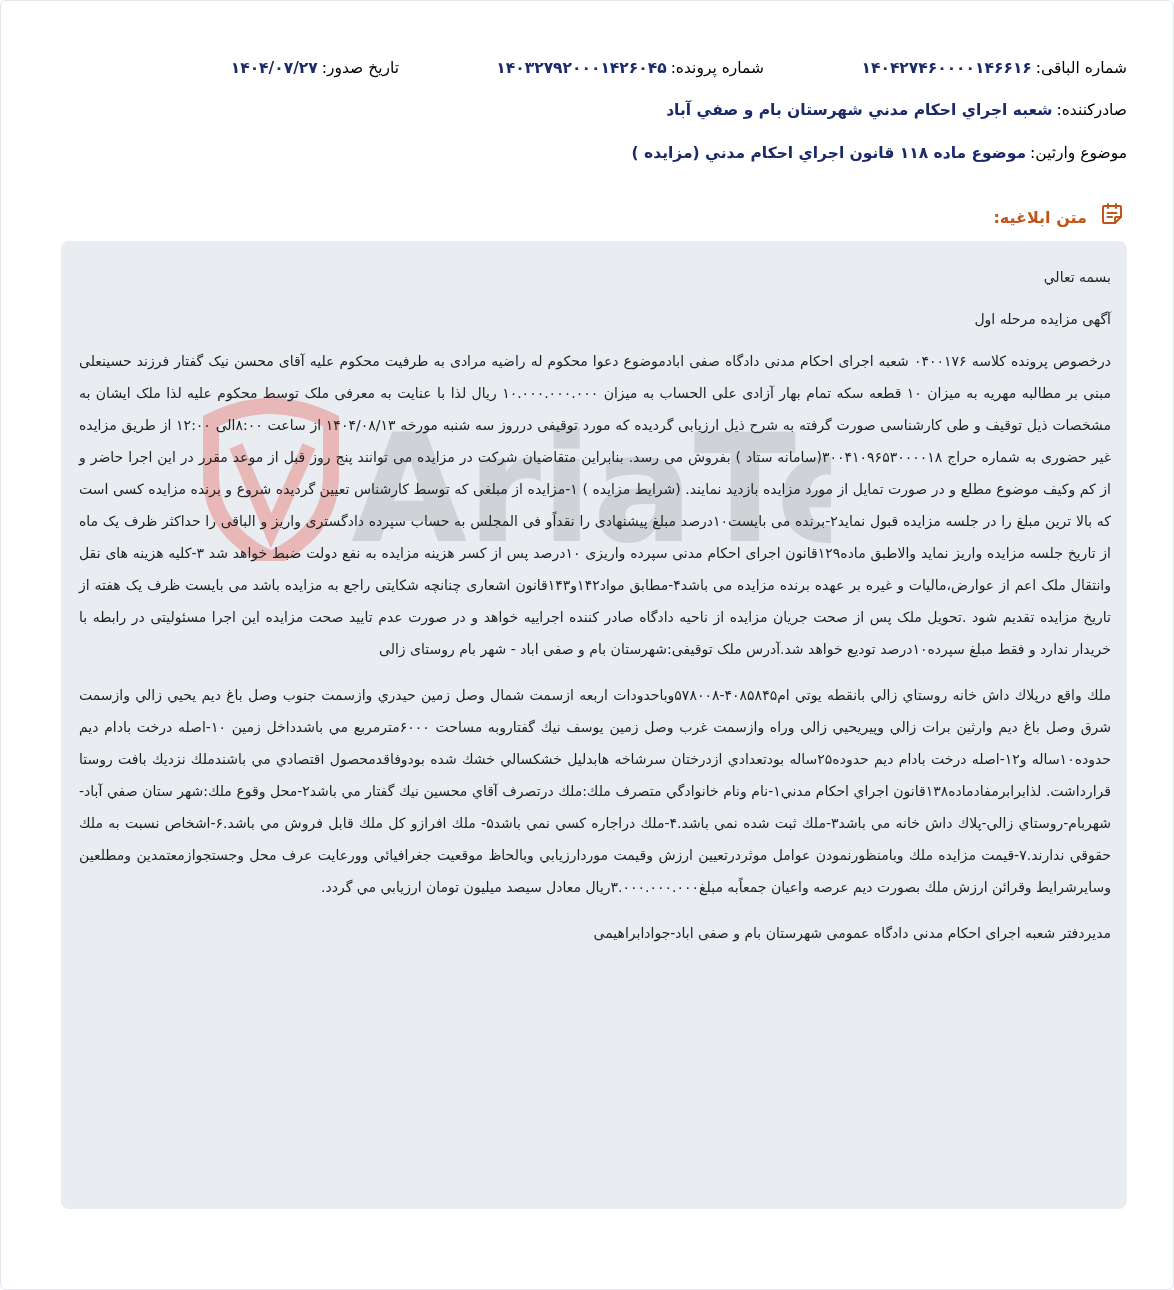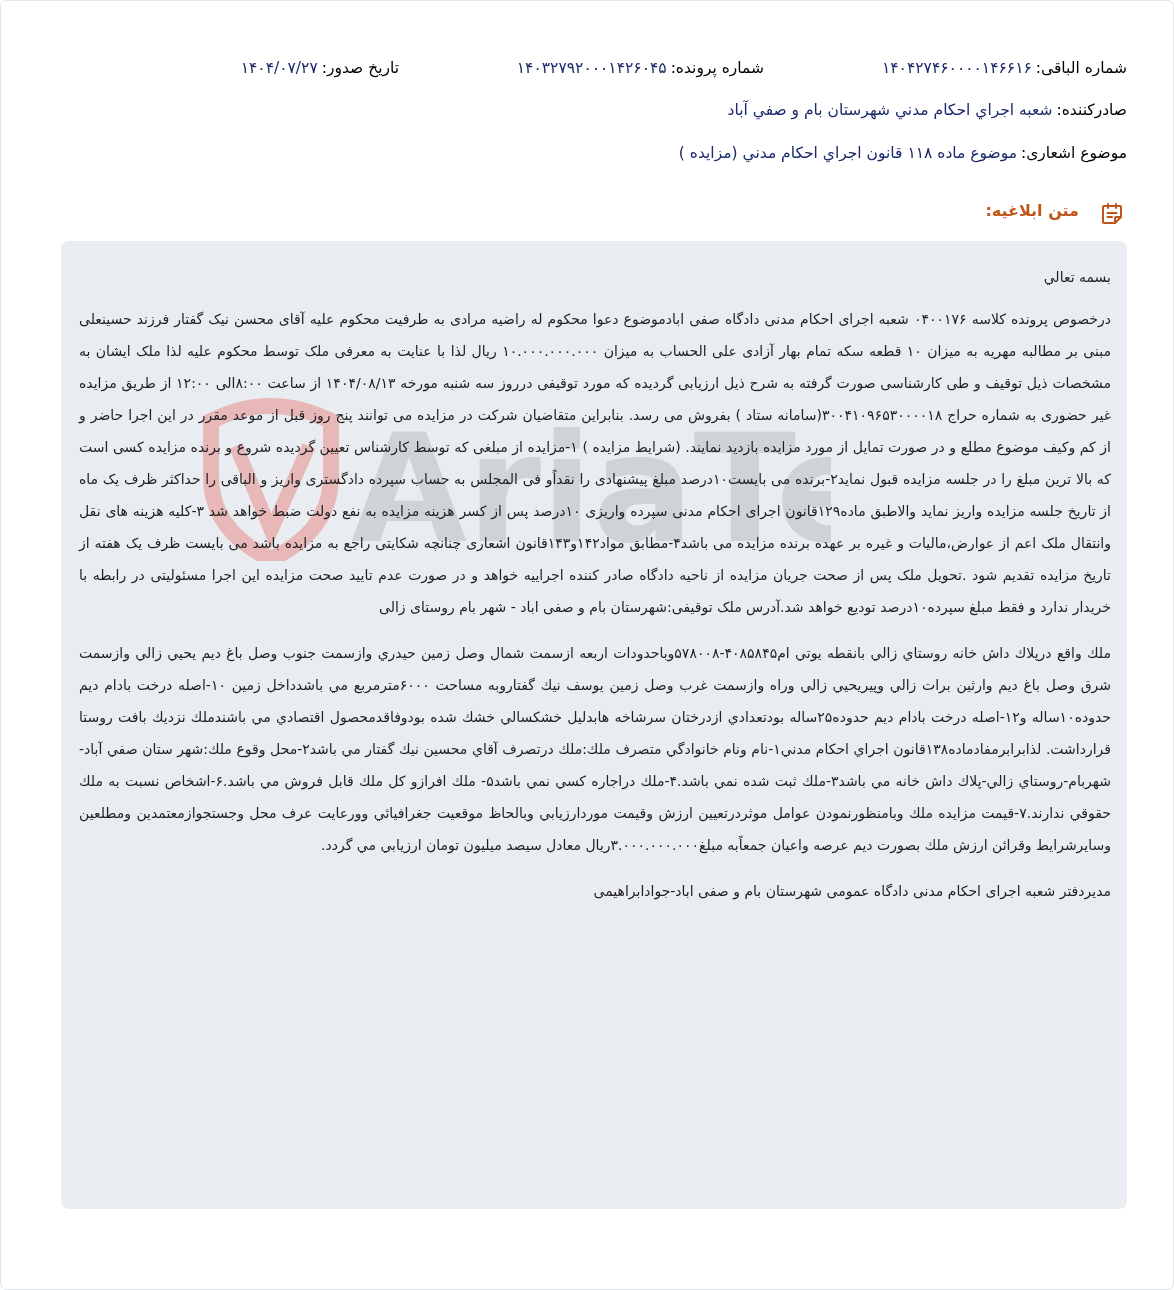--- a/index.html
+++ b/index.html
@@ -27,36 +27,36 @@
   .meta-row {
     position: absolute;
     right: 46px;
     display: flex;
     flex-direction: row;
     align-items: baseline;
     font-size: 15.5px;
     white-space: nowrap;
   }
   .meta-label { color: #000000; }
-  .meta-value { color: #1b2a6b; font-weight: normal; margin-right: 4px; }
+  .meta-value { color: #1b2a6b; font-weight: bold; margin-right: 4px; }
   .row1 { top: 58px; left: 0; right: 46px; }
   .row1 .cell { position: absolute; top: 0; display: flex; align-items: baseline; }
   .row1 .cell-1 { right: 0; }
   .row1 .cell-2 { right: 363px; }
   .row1 .cell-3 { right: 728px; }
   .row2 { top: 100px; }
   .row3 { top: 143px; }
 
   .section-title {
     position: absolute;
     top: 200px;
     right: 48px;
     display: flex;
-    align-items: flex-start;
-    gap: 20px;
+    align-items: flex-end;
+    gap: 12px;
     color: #c0561a;
     font-weight: bold;
     font-size: 16px;
   }
   .section-title svg { display: block; }
 
   .content-box {
     position: absolute;
     left: 60px;
     top: 240px;
@@ -108,21 +108,21 @@
       <span class="meta-value">۱۴۰۴/۰۷/۲۷</span>
     </div>
   </div>
 
   <div class="meta-row row2">
     <span class="meta-label">صادرکننده:</span>
     <span class="meta-value">شعبه اجراي احكام مدني شهرستان بام و صفي آباد</span>
   </div>
 
   <div class="meta-row row3">
-    <span class="meta-label">موضوع اشعاری:</span>
+    <span class="meta-label">موضوع وارثين:</span>
     <span class="meta-value">موضوع ماده ۱۱۸ قانون اجراي احكام مدني (مزايده )</span>
   </div>
 
   <div class="section-title">
     <span>
       <svg width="26" height="26" viewBox="0 0 26 26" fill="none" stroke="#c0561a" stroke-width="2" stroke-linecap="round" stroke-linejoin="round">
         <path d="M5 5h16a1 1 0 0 1 1 1v10l-6 6H5a1 1 0 0 1-1-1V6a1 1 0 0 1 1-1z"></path>
         <path d="M16 22v-5a1 1 0 0 1 1-1h5"></path>
         <line x1="9" y1="3" x2="9" y2="7"></line>
         <line x1="17" y1="3" x2="17" y2="7"></line>
@@ -136,17 +136,18 @@
   <div class="content-box">
 
     <svg class="watermark" viewBox="0 0 640 170">
 
       <path d="M20 30 Q80 0 140 30 L140 85 Q140 140 80 168 Q20 140 20 85 Z" fill="none" stroke="#e8b0b0" stroke-width="16"></path>
       <path d="M45 55 L80 140 L118 55" fill="none" stroke="#e8b0b0" stroke-width="14"></path>
       <text x="160" y="150" font-family="DejaVu Sans, sans-serif" font-size="150" font-weight="bold" fill="#c3c7cc" opacity="0.8" direction="ltr">AriaTender.net</text>
     </svg>
 
     <p class="para short">بسمه تعالي</p>
+    <p class="para short">آگهی مزایده مرحله اول</p>
     <p class="para">درخصوص پرونده کلاسه  ۰۴۰۰۱۷۶ شعبه اجرای احکام مدنی دادگاه صفی ابادموضوع دعوا محکوم له راضیه مرادی  به طرفیت  محکوم علیه آقای محسن نیک گفتار  فرزند حسینعلی مبنی بر مطالبه مهریه به میزان ۱۰ قطعه سکه تمام بهار آزادی علی الحساب  به میزان ۱۰.۰۰۰.۰۰۰.۰۰۰ ریال  لذا با عنایت به معرفی ملک توسط محکوم علیه  لذا ملک ایشان به مشخصات ذیل  توقیف و طی کارشناسی صورت گرفته به شرح ذیل ارزیابی گردیده که مورد توقیفی درروز  سه شنبه  مورخه ۱۴۰۴/۰۸/۱۳ از ساعت  ۸:۰۰الی ۱۲:۰۰ از طریق مزایده غیر حضوری به شماره حراج ۳۰۰۴۱۰۹۶۵۳۰۰۰۰۱۸(سامانه ستاد ) بفروش می رسد. بنابراین متقاضیان شرکت در مزایده می توانند پنج روز قبل از موعد مقرر در این اجرا حاضر و از کم وکیف موضوع مطلع و در صورت تمایل از مورد مزایده بازدید نمایند. (شرایط مزایده ) ۱-مزایده از مبلغی که توسط کارشناس تعیین گردیده شروع و برنده مزایده کسی است که بالا ترین مبلغ را در جلسه مزایده قبول نماید۲-برنده می بایست۱۰درصد مبلغ پیشنهادی را نقداًو فی المجلس به حساب سپرده دادگستری واریز و الباقی را حداکثر ظرف یک ماه از تاریخ جلسه مزایده واریز نماید والاطبق ماده۱۲۹قانون اجرای احکام مدنی سپرده واریزی ۱۰درصد پس از کسر هزینه مزایده به نفع دولت ضبط خواهد شد ۳-کلیه هزینه های نقل وانتقال ملک اعم از عوارض،مالیات و غیره بر عهده برنده مزایده می باشد۴-مطابق مواد۱۴۲و۱۴۳قانون اشعاری چنانچه شکایتی راجع به مزایده باشد می بایست ظرف یک هفته از تاریخ مزایده تقدیم شود .تحویل ملک پس از صحت جریان مزایده از ناحیه دادگاه صادر کننده اجراییه خواهد و در صورت عدم تایید صحت مزایده این اجرا مسئولیتی در رابطه با خریدار ندارد و فقط مبلغ سپرده۱۰درصد تودیع خواهد شد.آدرس ملک توقیفی:شهرستان بام و صفی اباد - شهر بام روستای زالی</p>
     <p class="para">ملك واقع درپلاك داش خانه روستاي زالي بانقطه يوتي ام۴۰۸۵۸۴۵-۵۷۸۰۰۸وباحدودات اربعه ازسمت شمال وصل زمين حيدري وازسمت جنوب وصل باغ ديم يحيي زالي وازسمت شرق وصل باغ ديم وارثين  برات زالي وپيريحيي زالي وراه وازسمت غرب وصل زمين يوسف نيك گفتاروبه مساحت ۶۰۰۰مترمربع مي باشدداخل زمين ۱۰-اصله درخت بادام ديم حدوده۱۰ساله و۱۲-اصله درخت بادام ديم حدوده۲۵ساله بودتعدادي ازدرختان سرشاخه هابدليل خشكسالي خشك شده بودوفاقدمحصول اقتصادي مي باشندملك نزديك بافت روستا قرارداشت. لذابرابرمفادماده۱۳۸قانون اجراي احكام مدني۱-نام ونام خانوادگي متصرف ملك:ملك درتصرف آقاي محسين نيك گفتار مي باشد۲-محل وقوع ملك:شهر ستان صفي آباد-شهربام-روستاي زالي-پلاك داش خانه مي باشد۳-ملك ثبت شده نمي باشد.۴-ملك دراجاره كسي نمي باشد۵- ملك افرازو كل ملك قابل فروش مي باشد.۶-اشخاص نسبت به ملك حقوقي ندارند.۷-قيمت مزايده ملك وبامنظورنمودن عوامل موثردرتعيين ارزش وقيمت موردارزيابي وبالحاظ موقعيت جغرافيائي وورعايت عرف محل وجستجوازمعتمدين ومطلعين وسايرشرايط وقرائن ارزش ملك بصورت ديم عرصه واعيان جمعاًبه مبلغ۳.۰۰۰.۰۰۰.۰۰۰ريال معادل سيصد ميليون تومان ارزيابي مي گردد.</p>
     <p class="para">مدیردفتر شعبه اجرای احکام مدنی دادگاه عمومی شهرستان بام و صفی اباد-جوادابراهیمی</p>
   </div>
 </div>
 
 </body></html>

